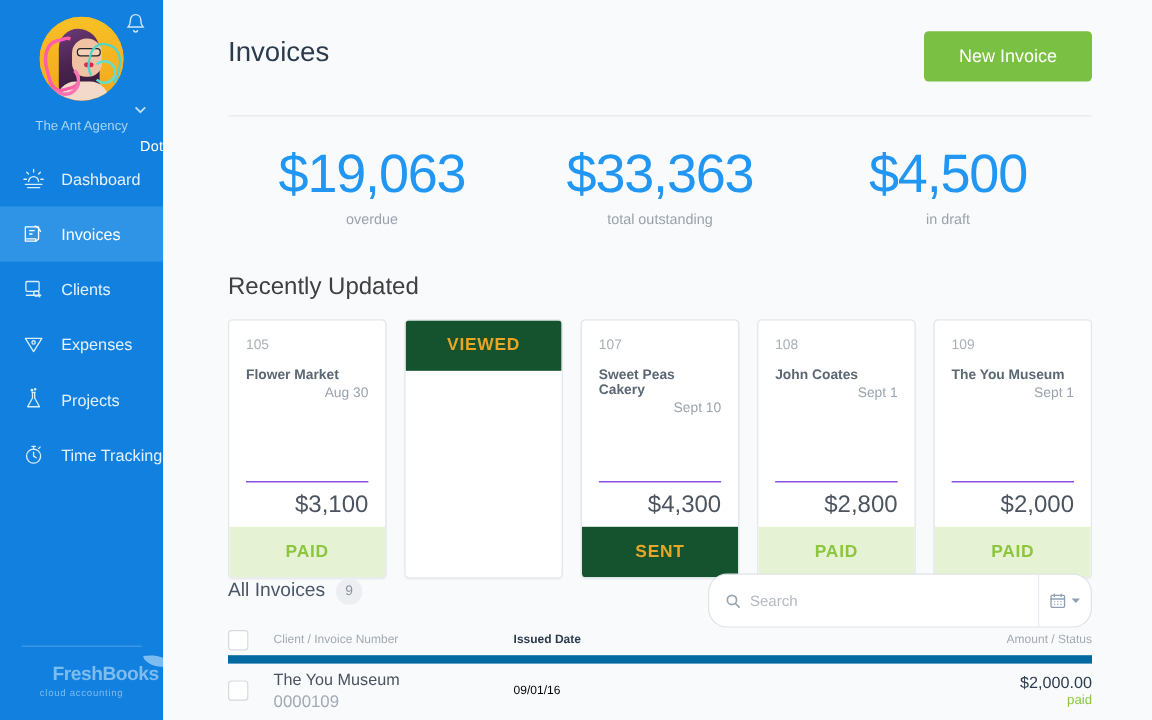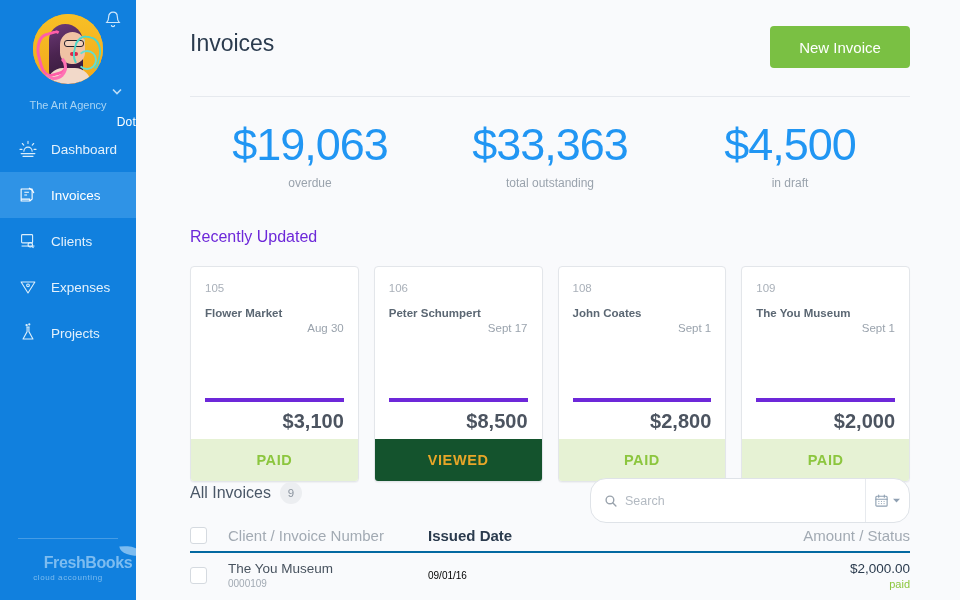--- a/index.html
+++ b/index.html
@@ -284,22 +284,22 @@
   }
   .stat .lbl {
     font-size: 12px;
     color: #9aa3ad;
     margin-top: 4px;
   }
 
   .sec-title {
     position: absolute;
     left: 54px; top: 228px;
-    font-size: 16px;
-    color: #6d28d9;
+    font-size: 20px;
+    color: #404040;
   }
 
   .cards {
     position: absolute;
     left: 54px; right: 50px;
     top: 266px;
     display: flex;
     gap: 15px;
   }
   .card {
@@ -319,24 +319,23 @@
   .card .client {
     font-size: 11.5px;
     color: #5b6773;
     font-weight: bold;
     margin-top: 13px;
   }
   .card .date { font-size: 11.5px; color: #9aa3ad; margin-top: 3px; text-align: right; }
   .card .amt-wrap {
     position: absolute;
     left: 14px; right: 14px; bottom: 6px;
-    border-top: 4px solid #6d28d9;
+    border-top: 1px solid #6d28d9;
     padding-top: 8px;
     text-align: right;
-    font-weight: bold;
   }
   .card .amt { font-size: 20px; color: #4c5460; }
   .card-status {
     height: 42px;
     display: flex; align-items: center; justify-content: center;
     font-size: 14.5px;
     font-weight: bold;
     letter-spacing: .6px;
   }
   .st-paid { background: #e6f2d4; color: #8cc63e; }
@@ -384,22 +383,22 @@
     border-left: 1px solid #e7eaee;
     display: flex; align-items: center; justify-content: center;
     gap: 3px;
     cursor: pointer;
   }
 
   .table { position: absolute; left: 54px; right: 50px; top: 520px; }
   .t-head {
     display: flex; align-items: center;
     height: 33px;
-    border-bottom: 2px solid #0369a1;
-    font-size: 15px;
+    border-bottom: 7px solid #0369a1;
+    font-size: 10px;
     justify-content: space-between;
   }
   .t-row {
     display: flex; align-items: center;
     height: 44px;
     cursor: pointer;
   }
   .cb {
     flex: 0 0 38px;
   }
@@ -411,21 +410,21 @@
     background: #fff;
     cursor: pointer;
   }
   .col-client { flex: 0 0 200px; }
   .col-date { flex: 0 0 180px; }
   .col-amt { flex: 1; text-align: right; }
   .t-head .col-client { color: #a2aab3; }
   .t-head .col-date { color: #2b3b4e; font-weight: bold; }
   .t-head .col-amt { color: #a2aab3; }
   .t-row .name { font-size: 13.5px; color: #48535f; }
-  .t-row .sub { font-size: 10px; color: #a2aab3; margin-top: 2px; }
+  .t-row .sub { font-size: 14px; color: #a2aab3; margin-top: 2px; }
   .t-row .date { font-size: 10px; color: #000000; }
   .t-row .amt { font-size: 13.5px; color: #2b3b4e; }
   .t-row .status { font-size: 11px; color: #8cc63e; margin-top: 2px; }
 </style>
 </head>
 <body>
 
 <div id="app">
 
   <div class="sidebar">
@@ -511,20 +510,30 @@
         <span class="ico">
           <svg viewBox="0 0 24 24" width="22" height="22" fill="none" stroke="#dceefb" stroke-width="1.2" stroke-linejoin="round">
             <path d="M10.2 5.5h3.6M11 5.5v5L6.6 18.5h10.8L13 10.5v-5"></path>
             <circle cx="10.5" cy="3.4" r=".7"></circle>
             <circle cx="13.4" cy="2.6" r=".6"></circle>
           </svg>
         </span>
         <span>Projects</span>
       </div>
 
+      <div class="nav-item">
+        <span class="ico">
+          <svg viewBox="0 0 24 24" width="22" height="22" fill="none" stroke="#dceefb" stroke-width="1.2" stroke-linecap="round">
+            <circle cx="12" cy="13.2" r="6.4"></circle>
+            <path d="M12 9.6v3.6l2.3 1.5"></path>
+            <path d="M10.4 4.3h3.2M12 4.3v2.4M16.6 6.2l1.4-1.4"></path>
+          </svg>
+        </span>
+        <span>Time Tracking</span>
+      </div>
     </div>
 
     <div class="sb-divider"></div>
 
     <div class="fb-logo">
       <div class="fb-main">FreshBooks</div>
       <div class="fb-leaf"></div>
       <div class="fb-sub">cloud accounting</div>
     </div>
   </div>
@@ -562,31 +571,34 @@
           <div class="client">Flower Market</div>
           <div class="date">Aug 30</div>
           <div class="amt-wrap">
             <span class="amt">$3,100</span>
           </div>
         </div>
         <div class="card-status st-paid">PAID</div>
       </div>
 
       <div class="card">
+        <div class="card-status st-amber">VIEWED</div>
+      </div>
+
+      <div class="card">
         <div class="card-body">
-          <div class="num">106</div>
-          <div class="client">Peter Schumpert</div>
-          <div class="date">Sept 17</div>
+          <div class="num">107</div>
+          <div class="client">Sweet Peas Cakery</div>
+          <div class="date">Sept 10</div>
           <div class="amt-wrap">
-            <span class="amt">$8,500</span>
+            <span class="amt">$4,300</span>
           </div>
         </div>
-        <div class="card-status st-amber">VIEWED</div>
-      </div>
-
+        <div class="card-status st-amber">SENT</div>
+      </div>
 
       <div class="card">
         <div class="card-body">
           <div class="num">108</div>
           <div class="client">John Coates</div>
           <div class="date">Sept 1</div>
           <div class="amt-wrap">
             <span class="amt">$2,800</span>
           </div>
         </div>

